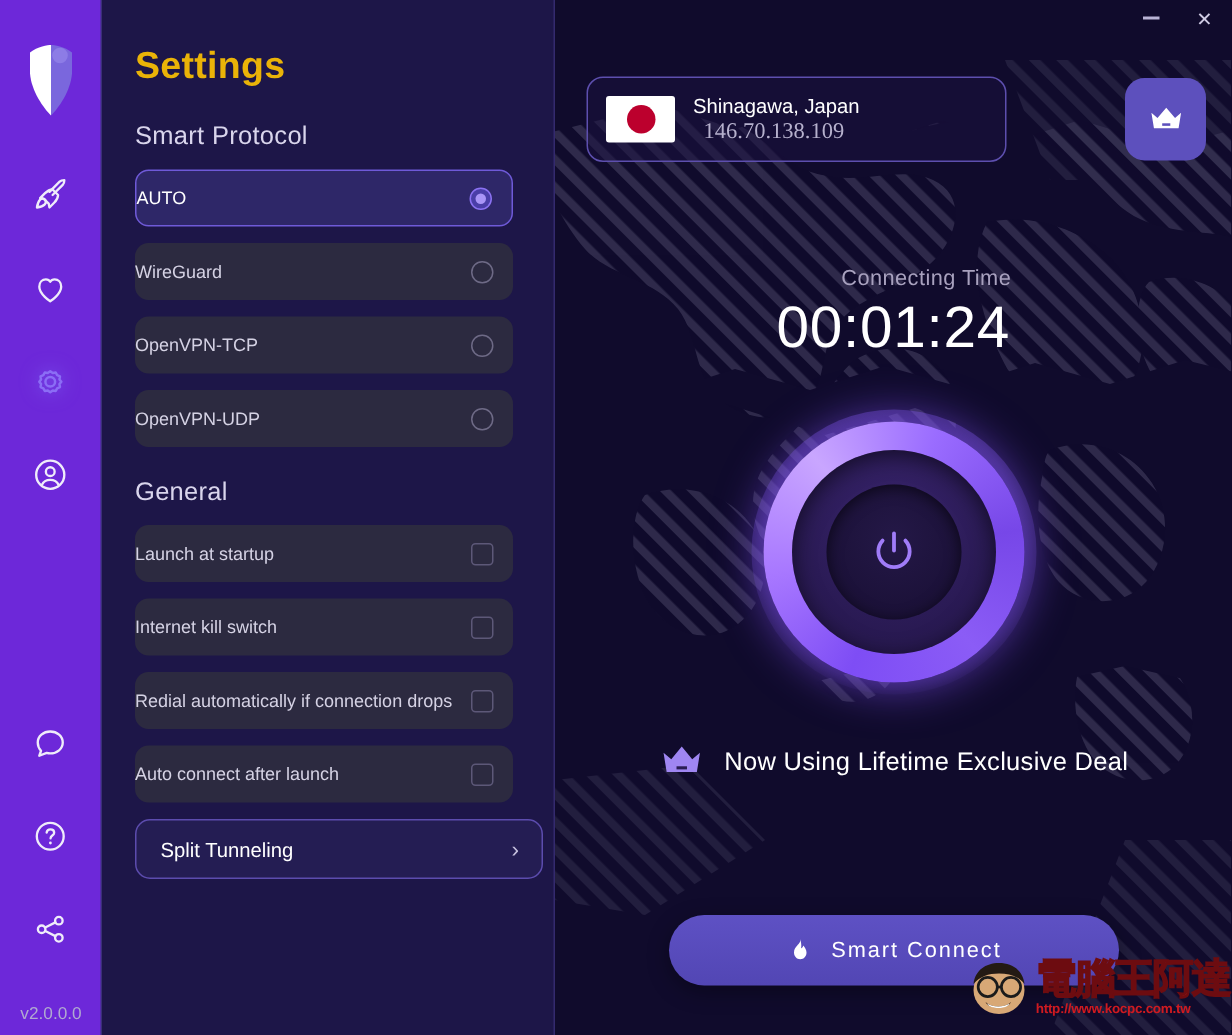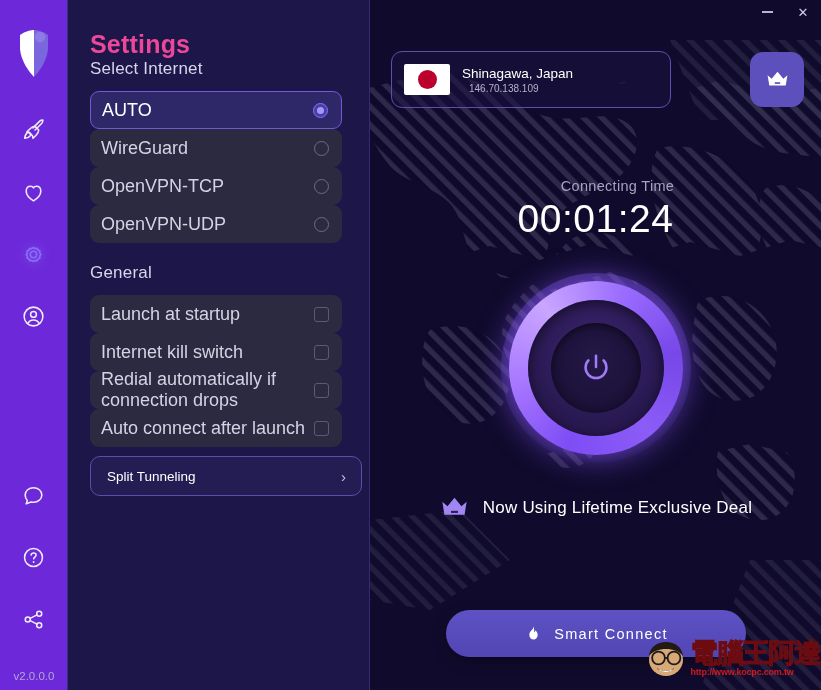--- a/index.html
+++ b/index.html
@@ -62,35 +62,37 @@
   
   .settings {
     width: 302px; height: 690px;
     background: #1d1648;
     border-right: 1px solid #342a6e;
     padding: 30px 0 0 22px;
     flex: 0 0 302px;
     position: relative;
   }
   .page-title {
-    font-size: 25px; font-weight: bold; color: #ec4899;
+    font-size: 25px; font-weight: bold; color: #eab308;
     letter-spacing: .2px;
+    margin-bottom: 22px;
   }
   .section-head {
     font-size: 17px; color: #d9d5ec; font-weight: 400;
     margin-bottom: 12px; letter-spacing: .2px;
   }
   .opt-row {
     width: 252px; height: 38px;
     border-radius: 9px;
     display: flex; align-items: center; justify-content: space-between;
-    padding: 0 13px 0 11px;
+    padding: 0 13px 0 0;
+    margin-bottom: 11px;
     background: #2c2a40;
     cursor: pointer;
-    font-size: 18px; color: #d5d2e4;
+    font-size: 12px; color: #d5d2e4;
   }
   .opt-row.selected {
     background: #2e2768;
     border: 1px solid #6f5ad8;
   }
   .opt-row.selected .opt-label { color: #ffffff; }
   .radio {
     width: 15px; height: 15px; border-radius: 50%;
     border: 1.4px solid #6e6a86;
     flex: 0 0 15px;
@@ -154,21 +156,21 @@
     display: flex; align-items: center; justify-content: center;
     border-radius: 2px;
     flex: 0 0 46px;
   }
   .flag::after {
     content: ""; width: 19px; height: 19px; border-radius: 50%;
     background: #bc002d;
   }
   .loc-text { display: flex; flex-direction: column; gap: 2px; }
   .loc-name { font-size: 13.5px; color: #ffffff; }
-  .loc-ip { font-size: 10px; color: #b6b1cd; padding-left: 7px; }
+  .loc-ip { font-size: 15px; color: #b6b1cd; padding-left: 7px; font-family: Liberation Serif, serif; }
   .crown-btn {
     position: absolute; left: 359px; top: 1px;
     width: 54px; height: 55px;
     border-radius: 13px;
     background: #5d50bd;
     display: flex; align-items: center; justify-content: center;
     cursor: pointer;
   }
 
   .conn-wrap {
@@ -315,21 +317,21 @@
           </svg>
         </div>
       </div>
 
       <div class="version">v2.0.0.0</div>
     </div>
 
     <div class="settings">
       <div class="page-title">Settings</div>
 
-      <div class="section-head">Select Internet</div>
+      <div class="section-head">Smart Protocol</div>
 
       <div class="opt-row selected">
         <span class="opt-label">AUTO</span>
         <span class="radio on"></span>
       </div>
       <div class="opt-row">
         <span class="opt-label">WireGuard</span>
         <span class="radio"></span>
       </div>
       <div class="opt-row">

